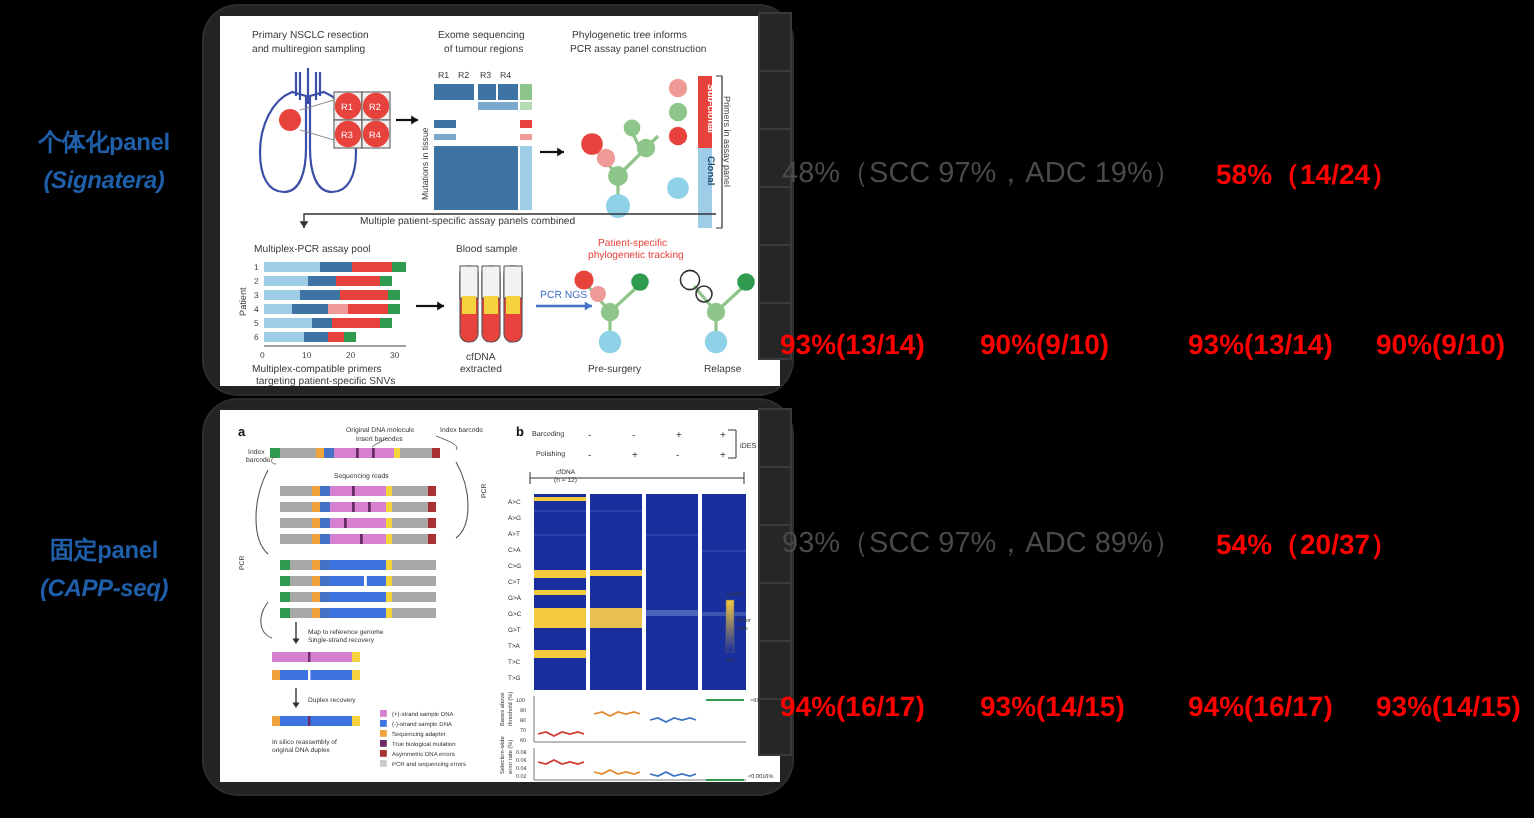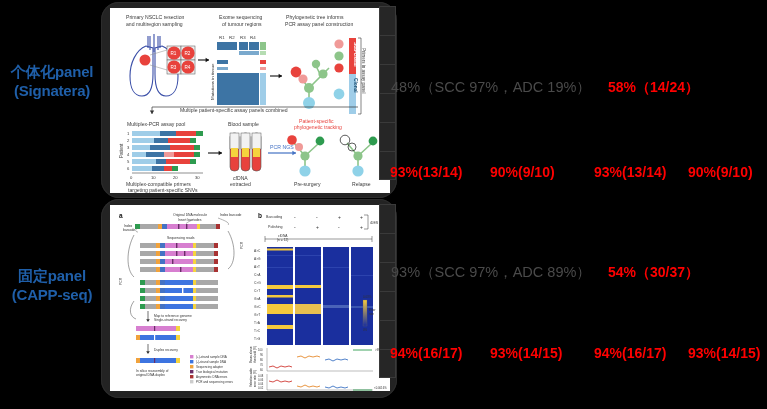--- a/index.html
+++ b/index.html
@@ -17,25 +17,25 @@
     position: absolute;
     left: 0; top: 0;
     width: 104px; height: 409px;
   }
   .side-label {
     position: absolute;
     left: 0; width: 104px;
     text-align: center;
     color: #1F5FA9;
     font-weight: bold;
-    font-size: 15px;
+    font-size: 12px;
     line-height: 19px;
     letter-spacing: -0.2px;
   }
-  .side-label .sub { display: block; }
+  .side-label .sub { display: block; font-style: italic; }
   #label-personalized { top: 62px; }
   #label-fixed { top: 266px; }
 
   
   .frame {
     position: absolute;
     border-radius: 18px;
     background: #232323;
     box-shadow: 0 0 0 1px #2c2c2c inset;
   }
@@ -573,21 +573,21 @@
 
 <div class="result-row" id="row-detail-top">
   <span class="cell-text red q1">93%(13/14)</span>
   <span class="cell-text red q2">90%(9/10)</span>
   <span class="cell-text red q3">93%(13/14)</span>
   <span class="cell-text red q4">90%(9/10)</span>
 </div>
 
 <div class="result-row" id="row-sens-bot">
   <span class="cell-text gray pos-a">93%（SCC 97%，ADC 89%）</span>
-  <span class="cell-text red pos-b">54%（30/37）</span>
+  <span class="cell-text red pos-b">54%（20/37）</span>
 </div>
 
 <div class="result-row" id="row-detail-bot">
   <span class="cell-text red q1">94%(16/17)</span>
   <span class="cell-text red q2">93%(14/15)</span>
   <span class="cell-text red q3">94%(16/17)</span>
   <span class="cell-text red q4">93%(14/15)</span>
 </div>
 
 </body></html>

